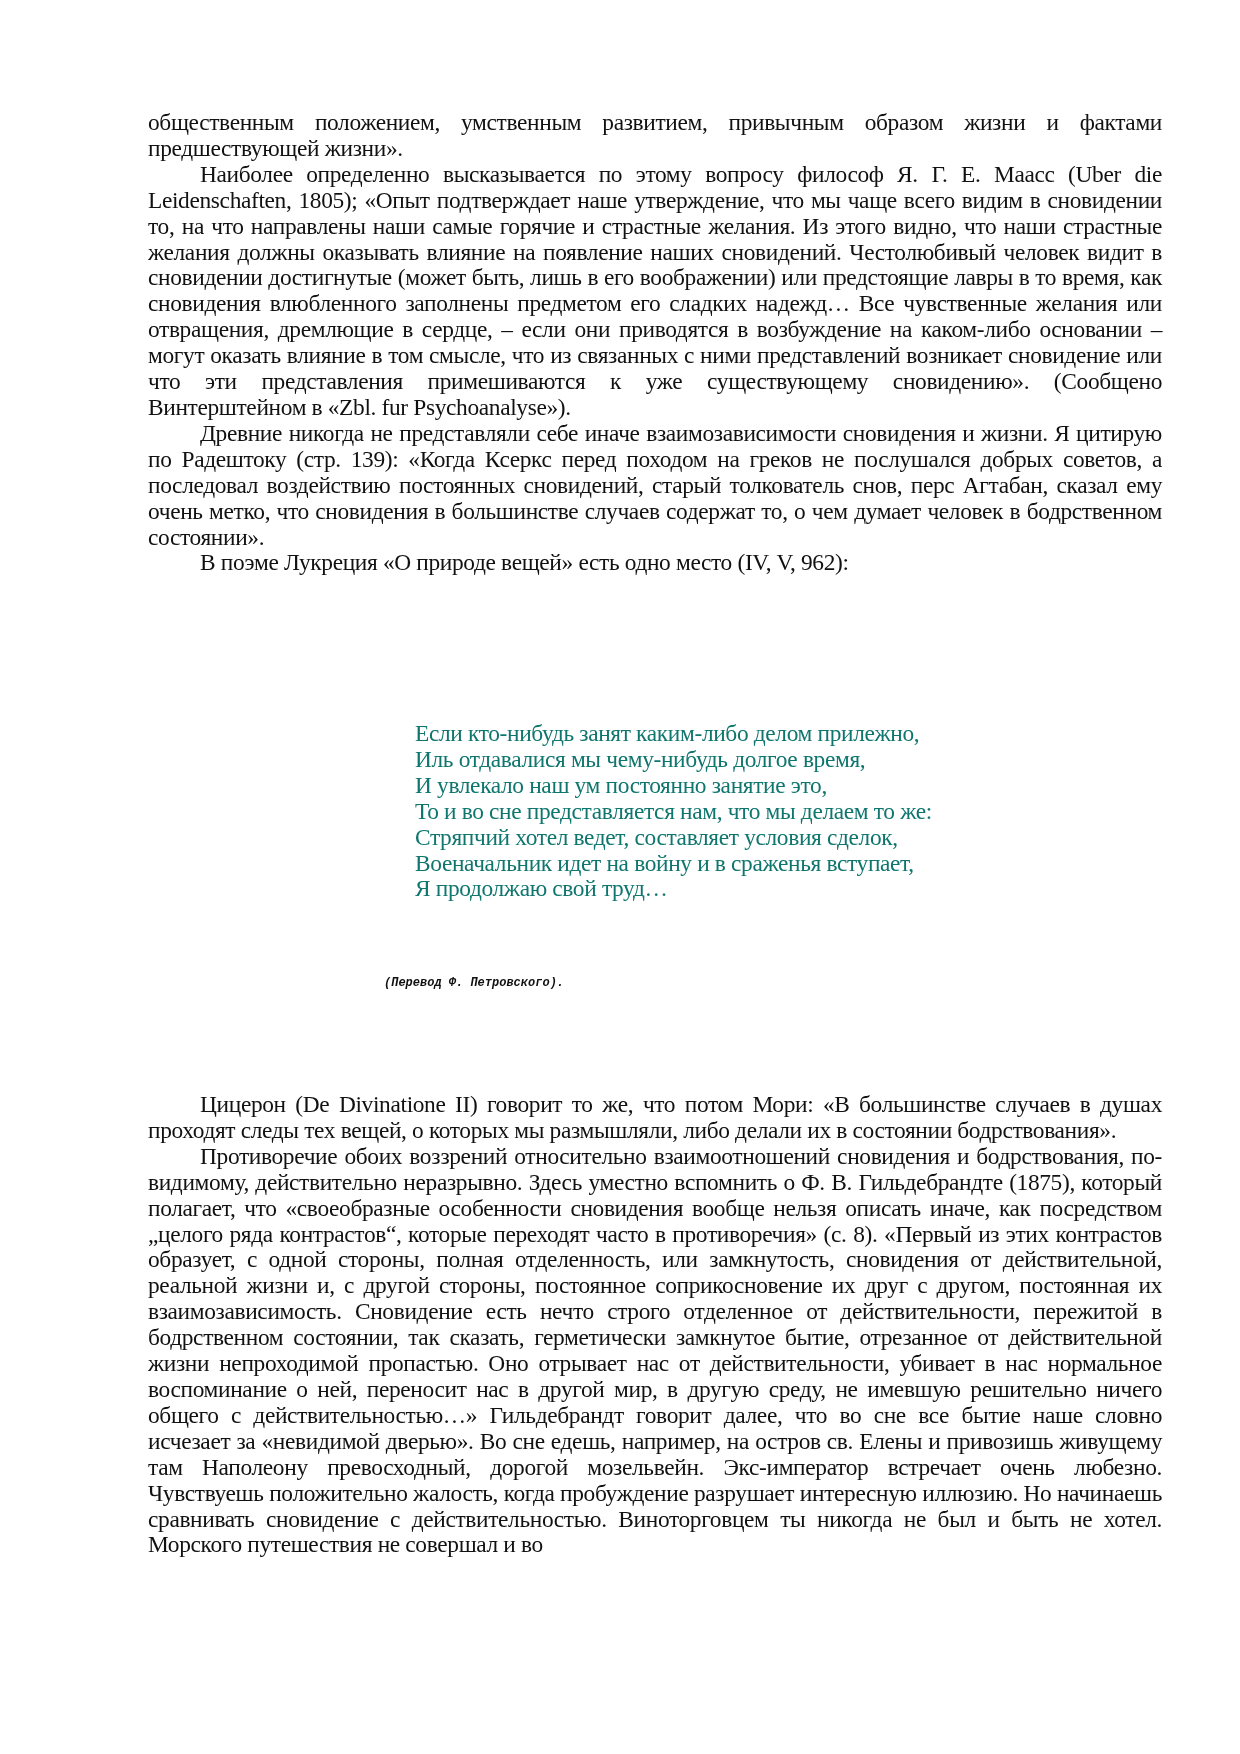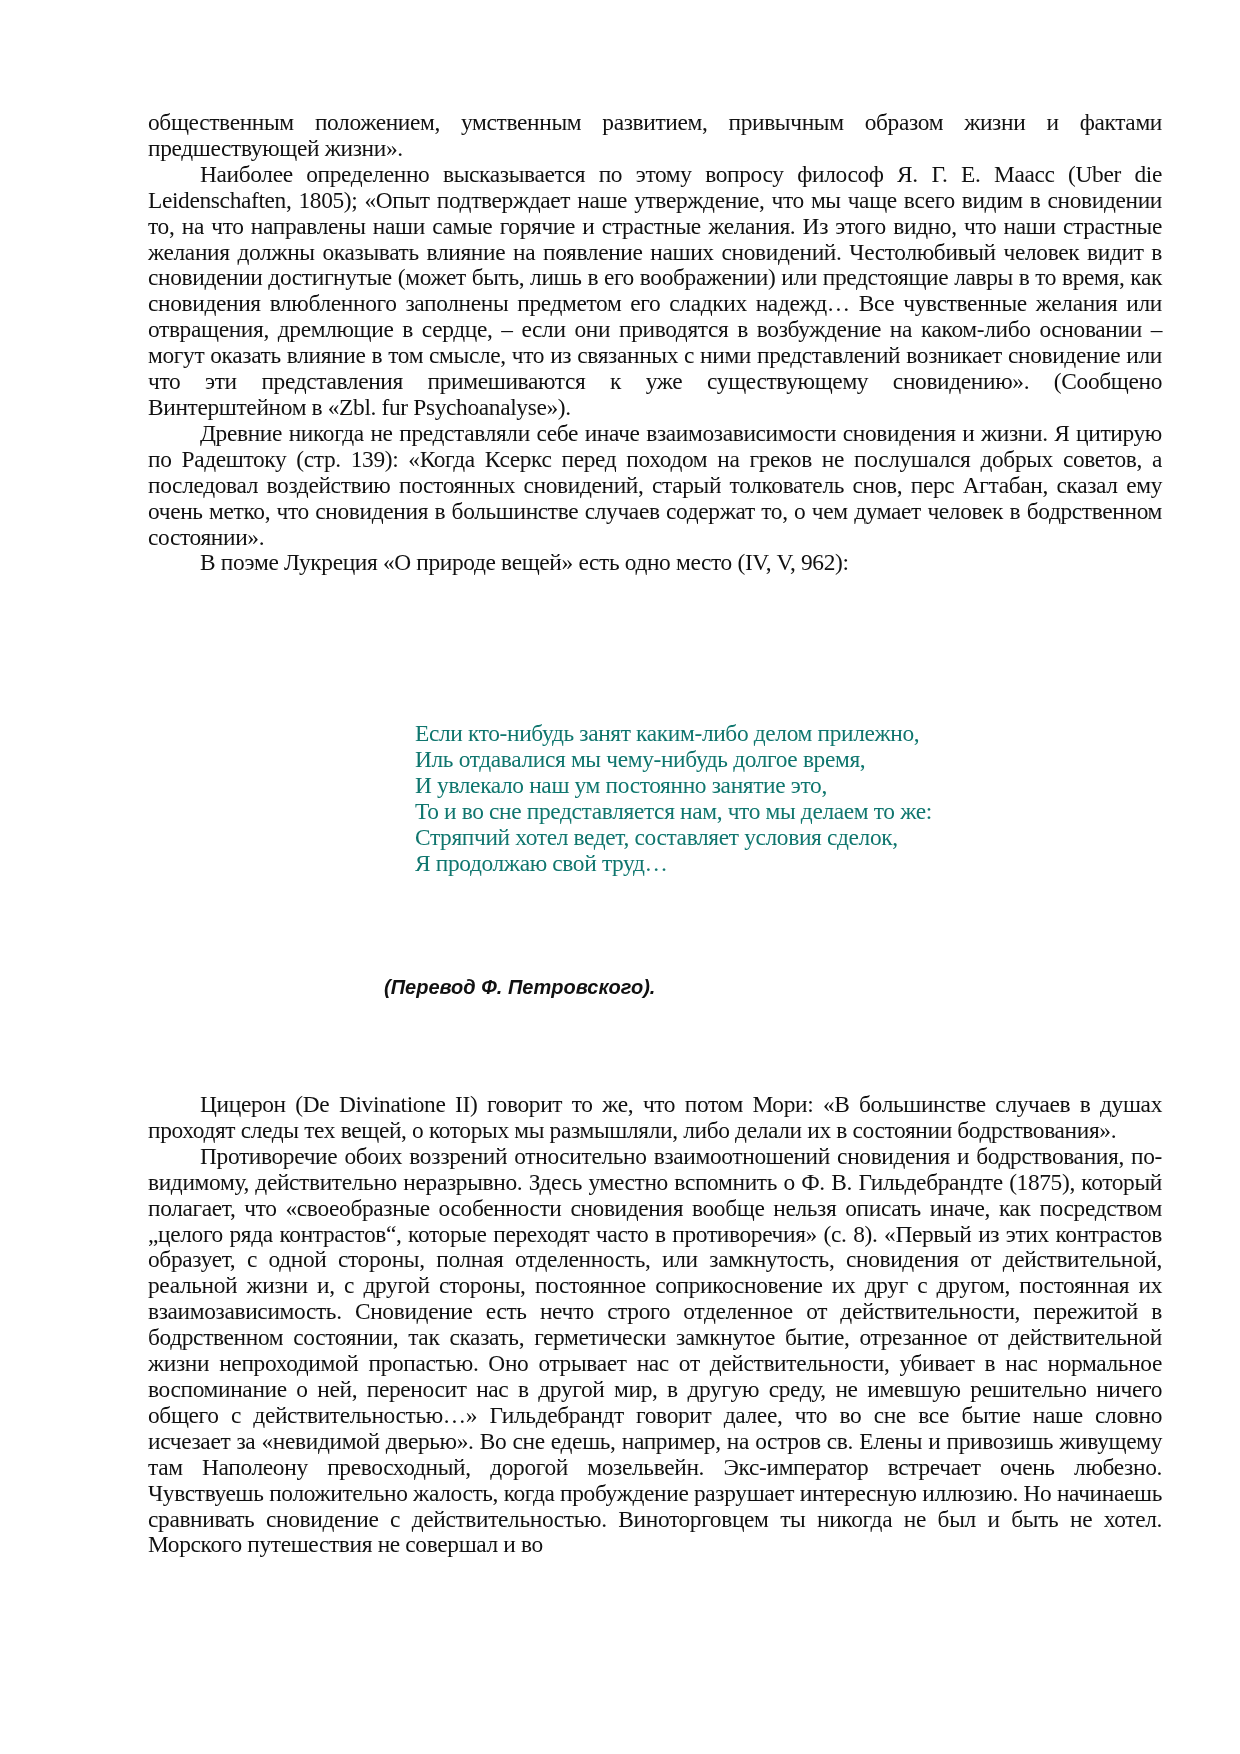--- a/index.html
+++ b/index.html
@@ -17,22 +17,22 @@
   .para.indent { text-indent: 52px; }
   #top-block { top: 110px; }
   #poem {
     position: absolute; left: 415px; top: 721px;
     font-family: "Liberation Serif", "DejaVu Serif", serif;
     font-size: 23.4px; line-height: 25.9px; color: #0f766e; letter-spacing: -0.35px;
   }
   .poem-line { display: block; white-space: nowrap; }
   #caption {
     position: absolute; left: 384px; top: 976px;
-    font-family: Liberation Sans, sans-serif;
-    font-size: 20px; font-weight: bold; font-style: italic; color: #111;
+    font-family: Liberation Mono, monospace;
+    font-size: 12px; font-weight: bold; font-style: italic; color: #111;
   }
   #bottom-block { top: 1092px; }
 </style>
 </head>
 <body>
 
 <div class="page">
 
   <div class="text-block" id="top-block">
     <p class="para">общественным положением, умственным развитием, привычным образом жизни и фактами предшествующей жизни».</p>
@@ -40,20 +40,21 @@
     <p class="para indent">Древние никогда не представляли себе иначе взаимозависимости сновидения и жизни. Я цитирую по Радештоку (стр. 139): «Когда Ксеркс перед походом на греков не послушался добрых советов, а последовал воздействию постоянных сновидений, старый толкователь снов, перс Агтабан, сказал ему очень метко, что сновидения в большинстве случаев содержат то, о чем думает человек в бодрственном состоянии».</p>
     <p class="para indent">В поэме Лукреция «О природе вещей» есть одно место (IV, V, 962):</p>
   </div>
 
   <div id="poem">
     <span class="poem-line">Если кто-нибудь занят каким-либо делом прилежно,</span>
     <span class="poem-line">Иль отдавалися мы чему-нибудь долгое время,</span>
     <span class="poem-line">И увлекало наш ум постоянно занятие это,</span>
     <span class="poem-line">То и во сне представляется нам, что мы делаем то же:</span>
     <span class="poem-line">Стряпчий хотел ведет, составляет условия сделок,</span>
+    <span class="poem-line">Военачальник идет на войну и в сраженья вступает,</span>
     <span class="poem-line">Я продолжаю свой труд…</span>
   </div>
 
   <div id="caption">(Перевод Ф. Петровского).</div>
 
   <div class="text-block" id="bottom-block">
     <p class="para indent">Цицерон (De Divinatione II) говорит то же, что потом Мори: «В большинстве случаев в душах проходят следы тех вещей, о которых мы размышляли, либо делали их в состоянии бодрствования».</p>
     <p class="para indent">Противоречие обоих воззрений относительно взаимоотношений сновидения и бодрствования, по-видимому, действительно неразрывно. Здесь уместно вспомнить о Ф. В. Гильдебрандте (1875), который полагает, что «своеобразные особенности сновидения вообще нельзя описать иначе, как посредством „целого ряда контрастов“, которые переходят часто в противоречия» (с. 8). «Первый из этих контрастов образует, с одной стороны, полная отделенность, или замкнутость, сновидения от действительной, реальной жизни и, с другой стороны, постоянное соприкосновение их друг с другом, постоянная их взаимозависимость. Сновидение есть нечто строго отделенное от действительности, пережитой в бодрственном состоянии, так сказать, герметически замкнутое бытие, отрезанное от действительной жизни непроходимой пропастью. Оно отрывает нас от действительности, убивает в нас нормальное воспоминание о ней, переносит нас в другой мир, в другую среду, не имевшую решительно ничего общего с действительностью…» Гильдебрандт говорит далее, что во сне все бытие наше словно исчезает за «невидимой дверью». Во сне едешь, например, на остров св. Елены и привозишь живущему там Наполеону превосходный, дорогой мозельвейн. Экс-император встречает очень любезно. Чувствуешь положительно жалость, когда пробуждение разрушает интересную иллюзию. Но начинаешь сравнивать сновидение с действительностью. Виноторговцем ты никогда не был и быть не хотел. Морского путешествия не совершал и во</p>
   </div>
 

